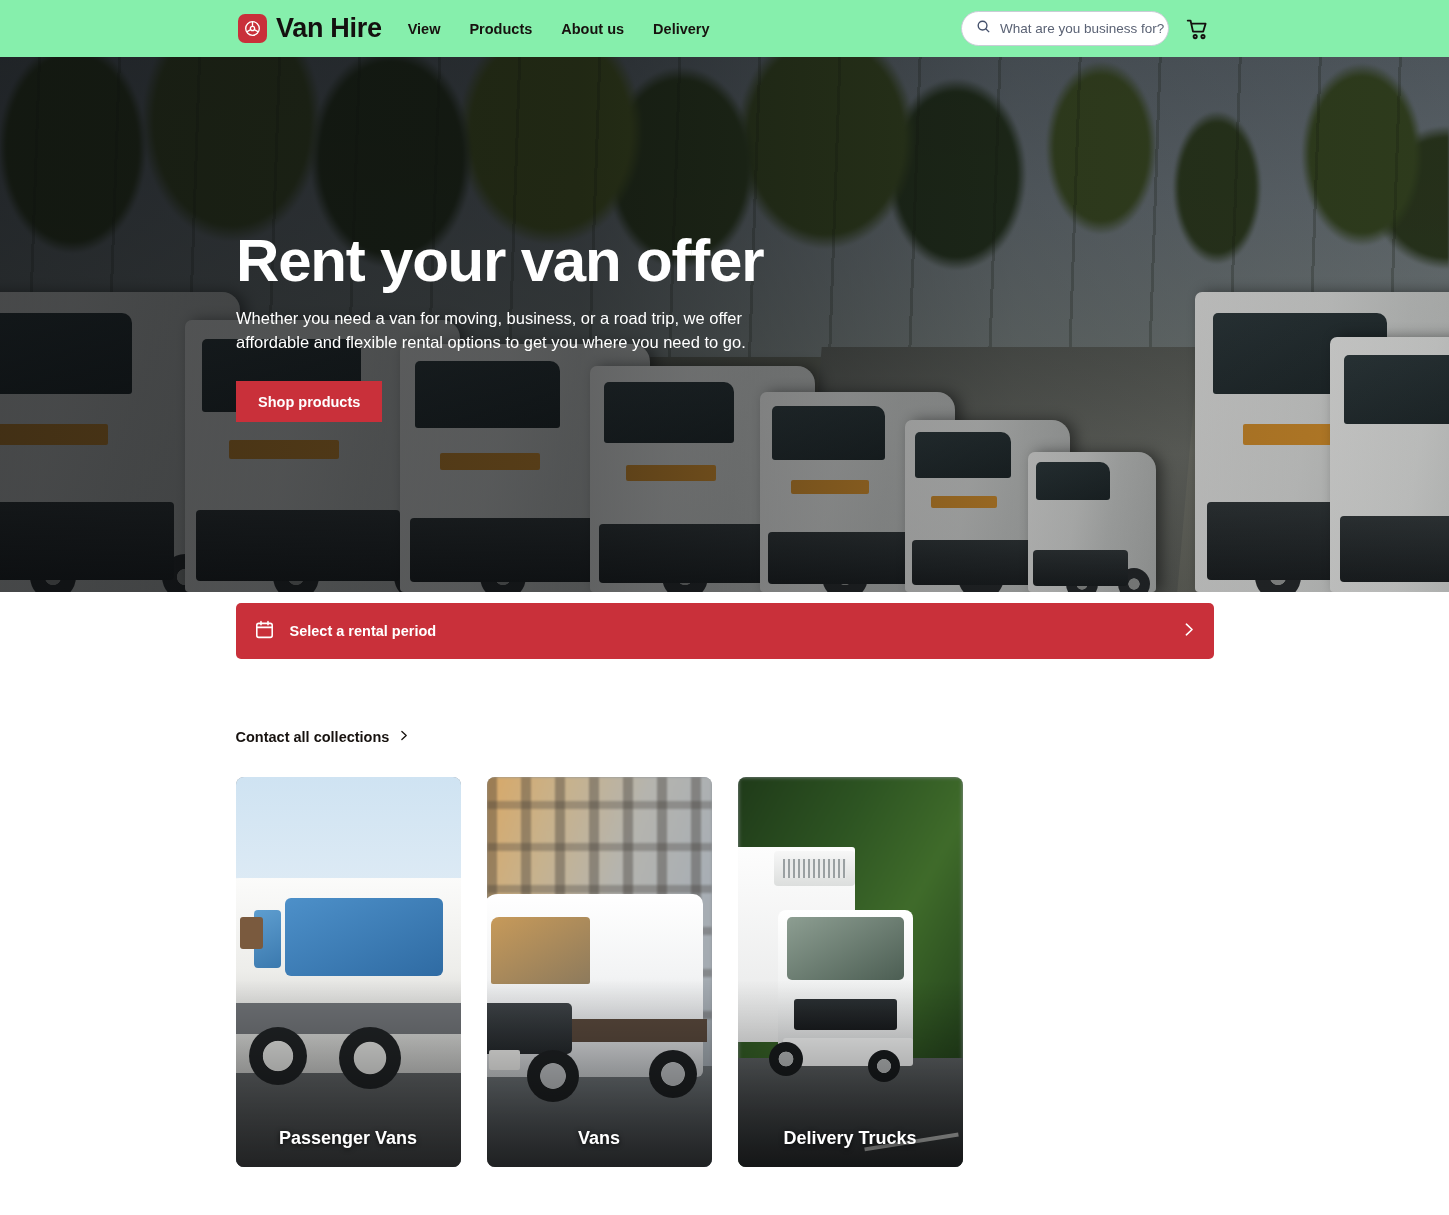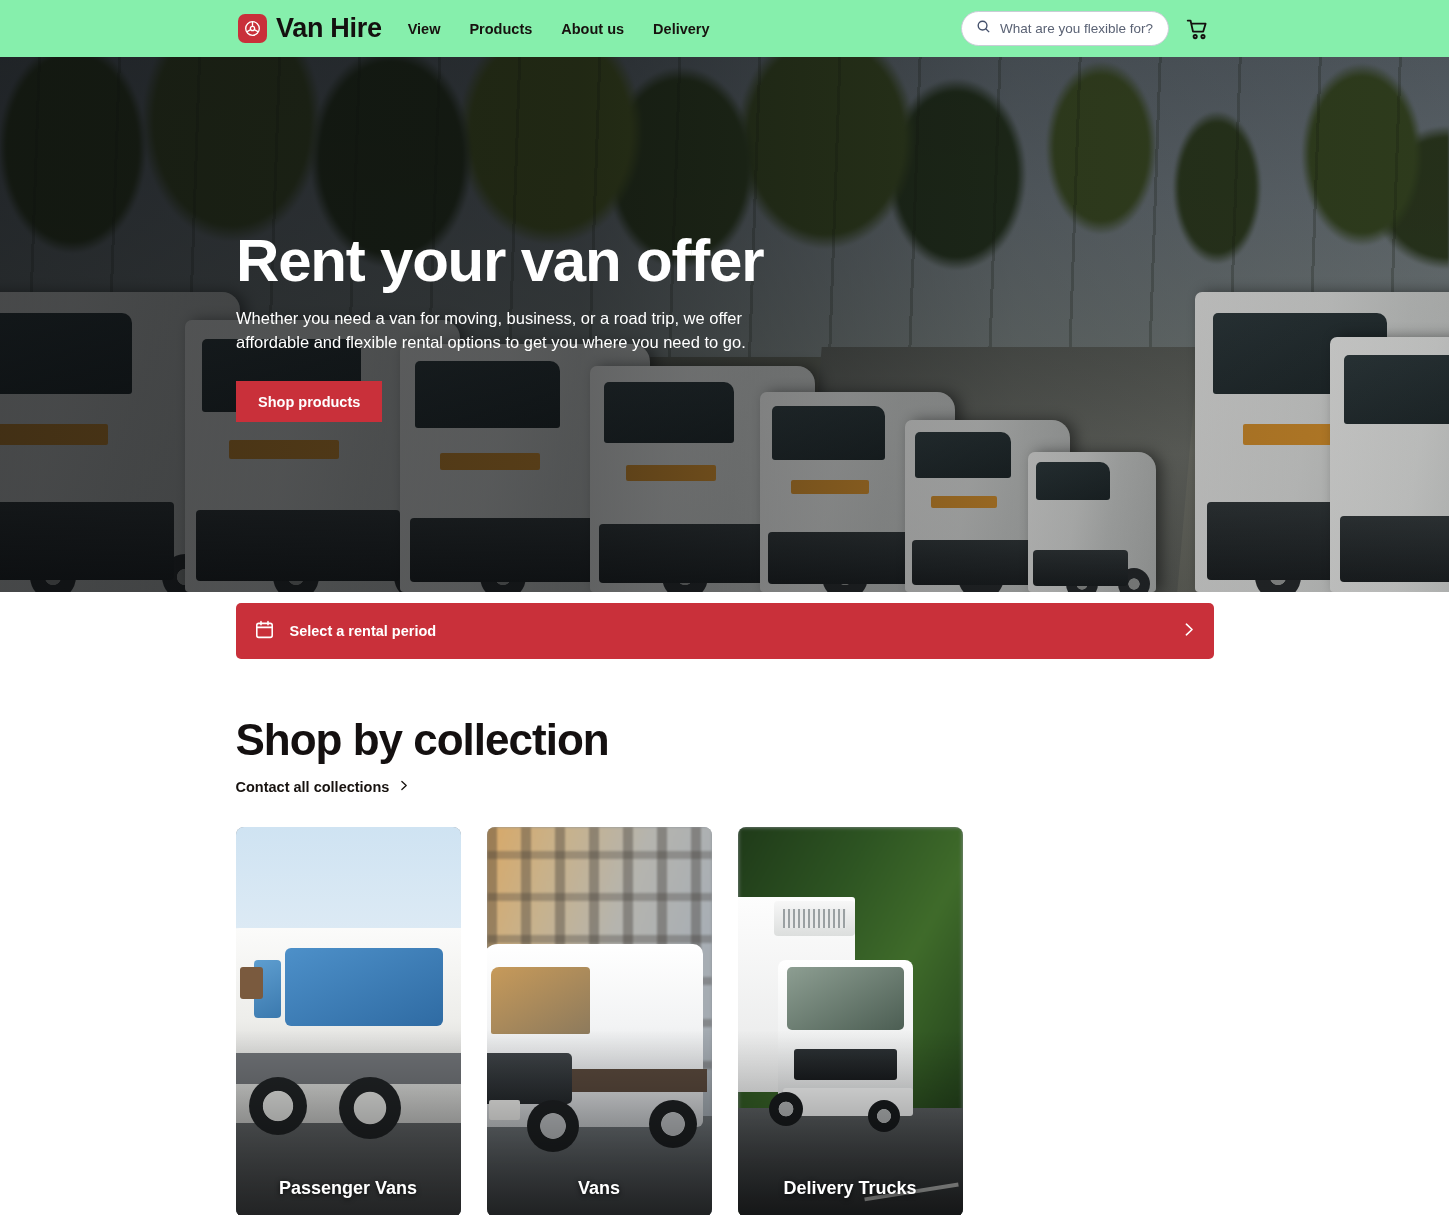--- a/index.html
+++ b/index.html
@@ -353,21 +353,21 @@
   </div>
 
   <div class="header-right">
     <div class="search-box">
       <span>
         <svg width="15" height="15" viewBox="0 0 24 24" fill="none" stroke="#44506b" stroke-width="2.2">
           <circle cx="10.5" cy="10.5" r="7"></circle>
           <line x1="15.6" y1="15.6" x2="21" y2="21"></line>
         </svg>
       </span>
-      <span class="search-placeholder">What are you flexible for?</span>
+      <span class="search-placeholder">What are you business for?</span>
     </div>
     <span class="cart-btn">
       <svg width="26" height="26" viewBox="0 0 24 24" fill="none" stroke="#14100f" stroke-width="1.7" stroke-linecap="round" stroke-linejoin="round">
         <path d="M2.5 4.2h2.6l2.3 10.2h9.4l2.2-7.3H6.4"></path>
         <circle cx="9.4" cy="19" r="1.5"></circle>
         <circle cx="16.6" cy="19" r="1.5"></circle>
       </svg>
     </span>
   </div>
 </div>
@@ -450,21 +450,20 @@
     </span>
     <span>
       <svg width="17" height="17" viewBox="0 0 24 24" fill="none" stroke="#ffffff" stroke-width="2.3" stroke-linecap="round" stroke-linejoin="round">
         <polyline points="9,4.5 17,12 9,19.5"></polyline>
       </svg>
     </span>
   </div>
 </div>
 
 <div class="collections">
-  <h2 class="section-title">Shop by collection</h2>
 
   <div class="browse-all">
     <span>Contact all collections</span>
     <span>
       <svg width="13" height="13" viewBox="0 0 24 24" fill="none" stroke="#17120f" stroke-width="2.4" stroke-linecap="round" stroke-linejoin="round">
         <polyline points="9,4.5 17,12 9,19.5"></polyline>
       </svg>
     </span>
   </div>
 

